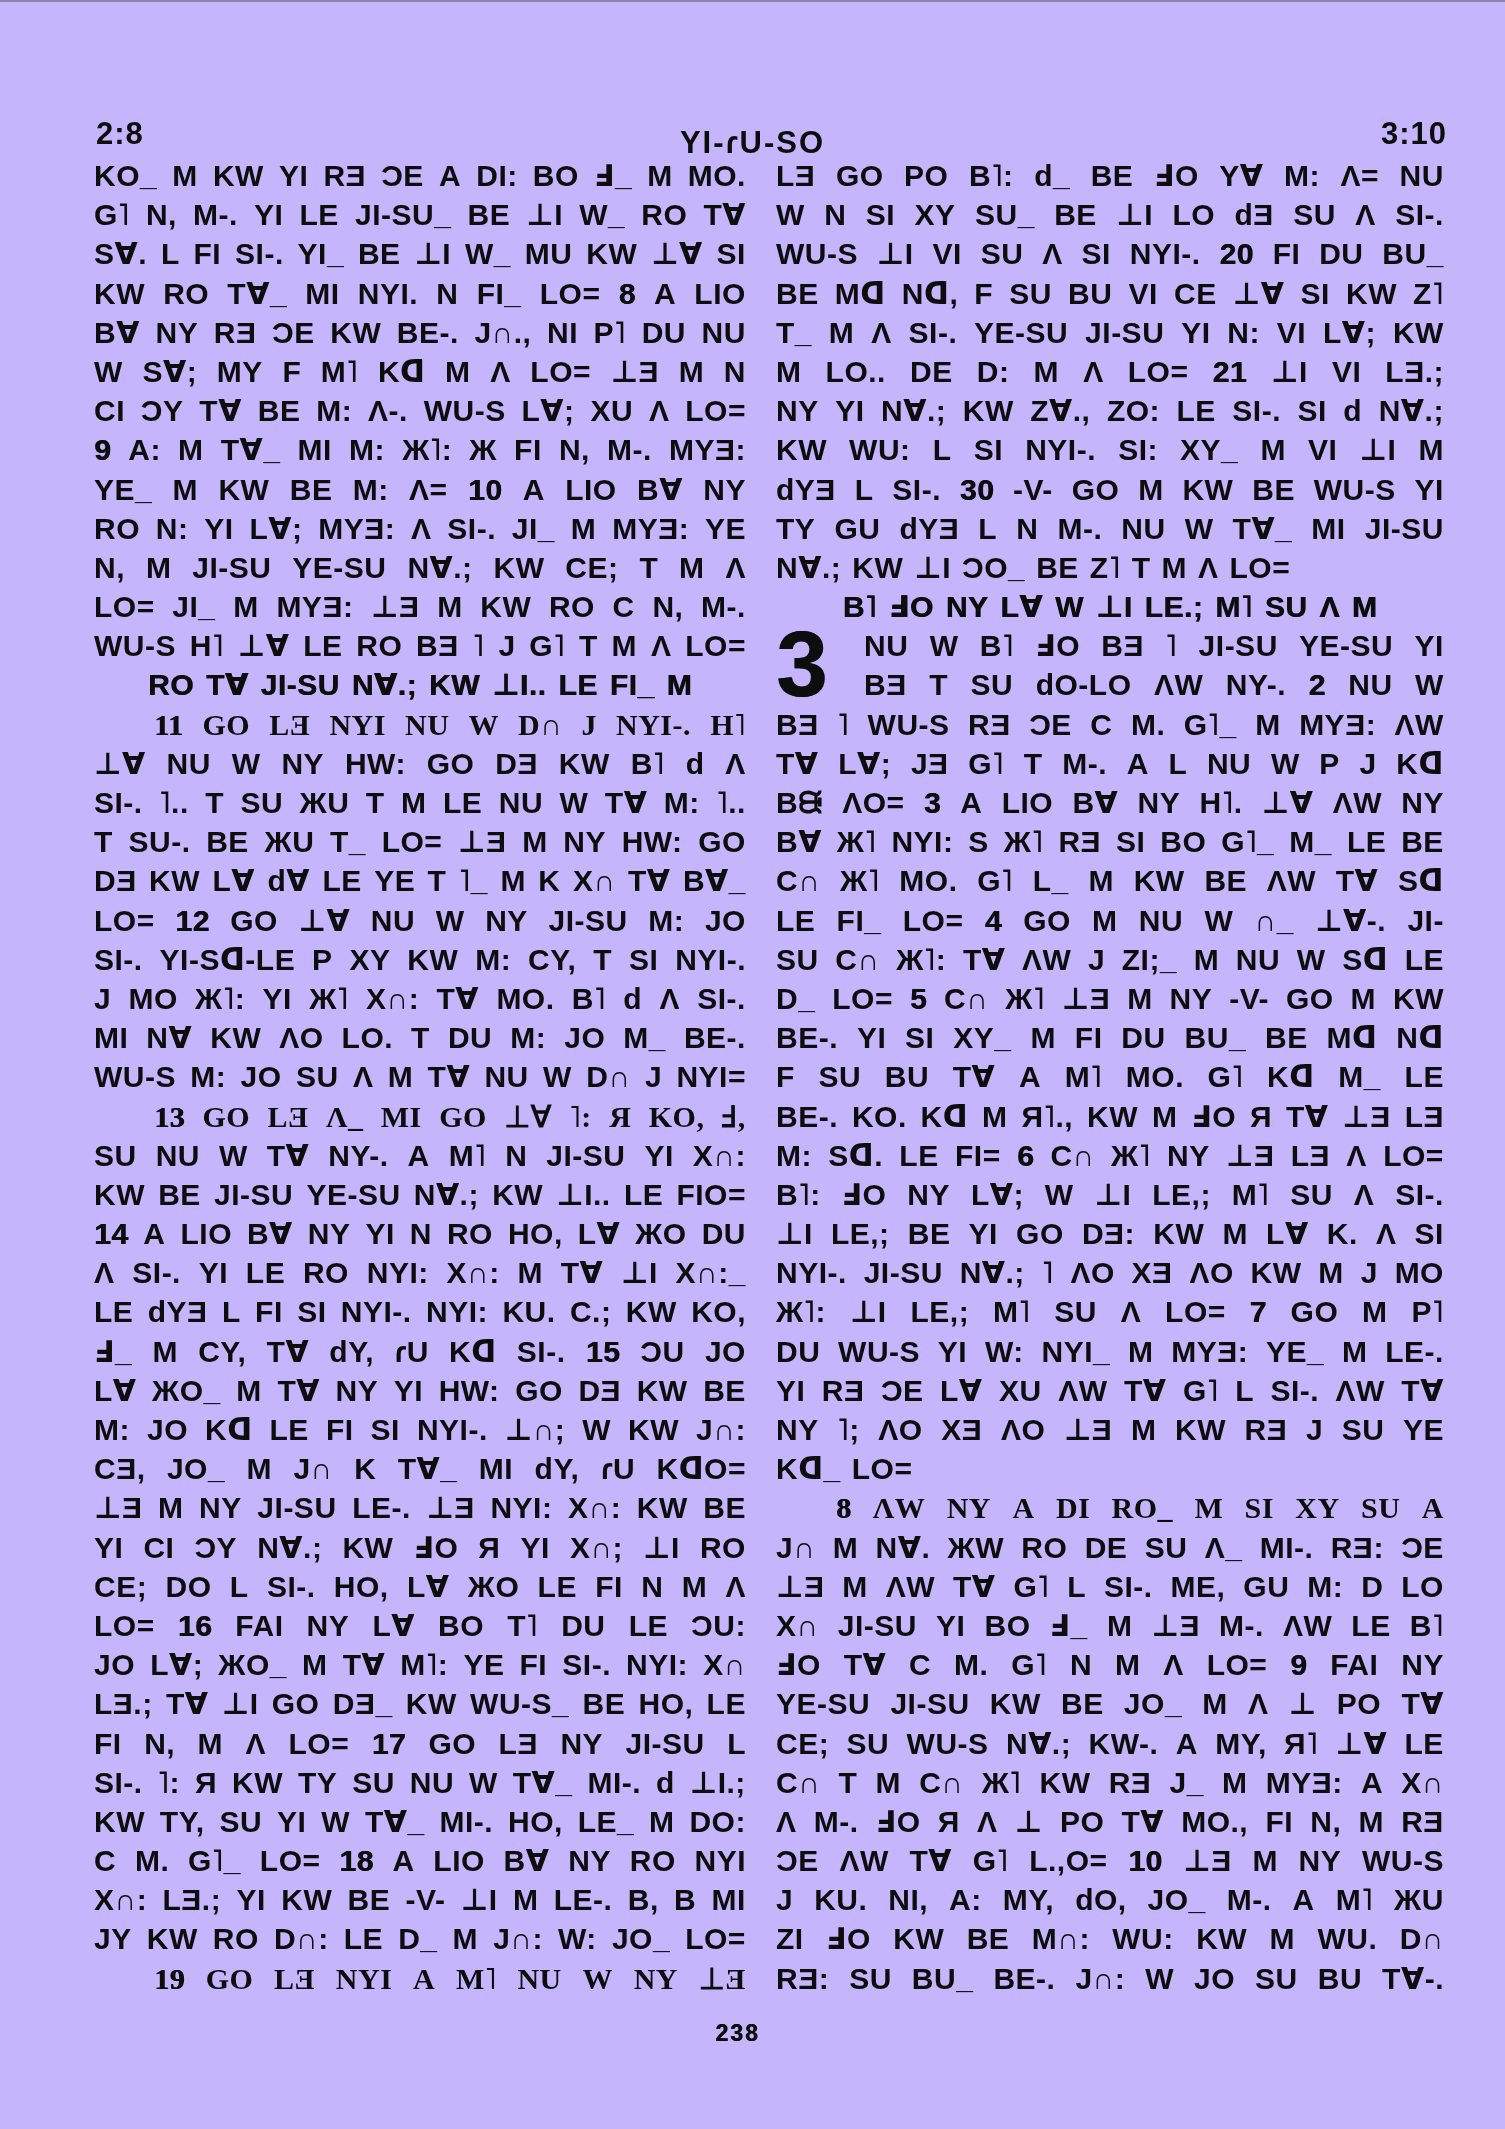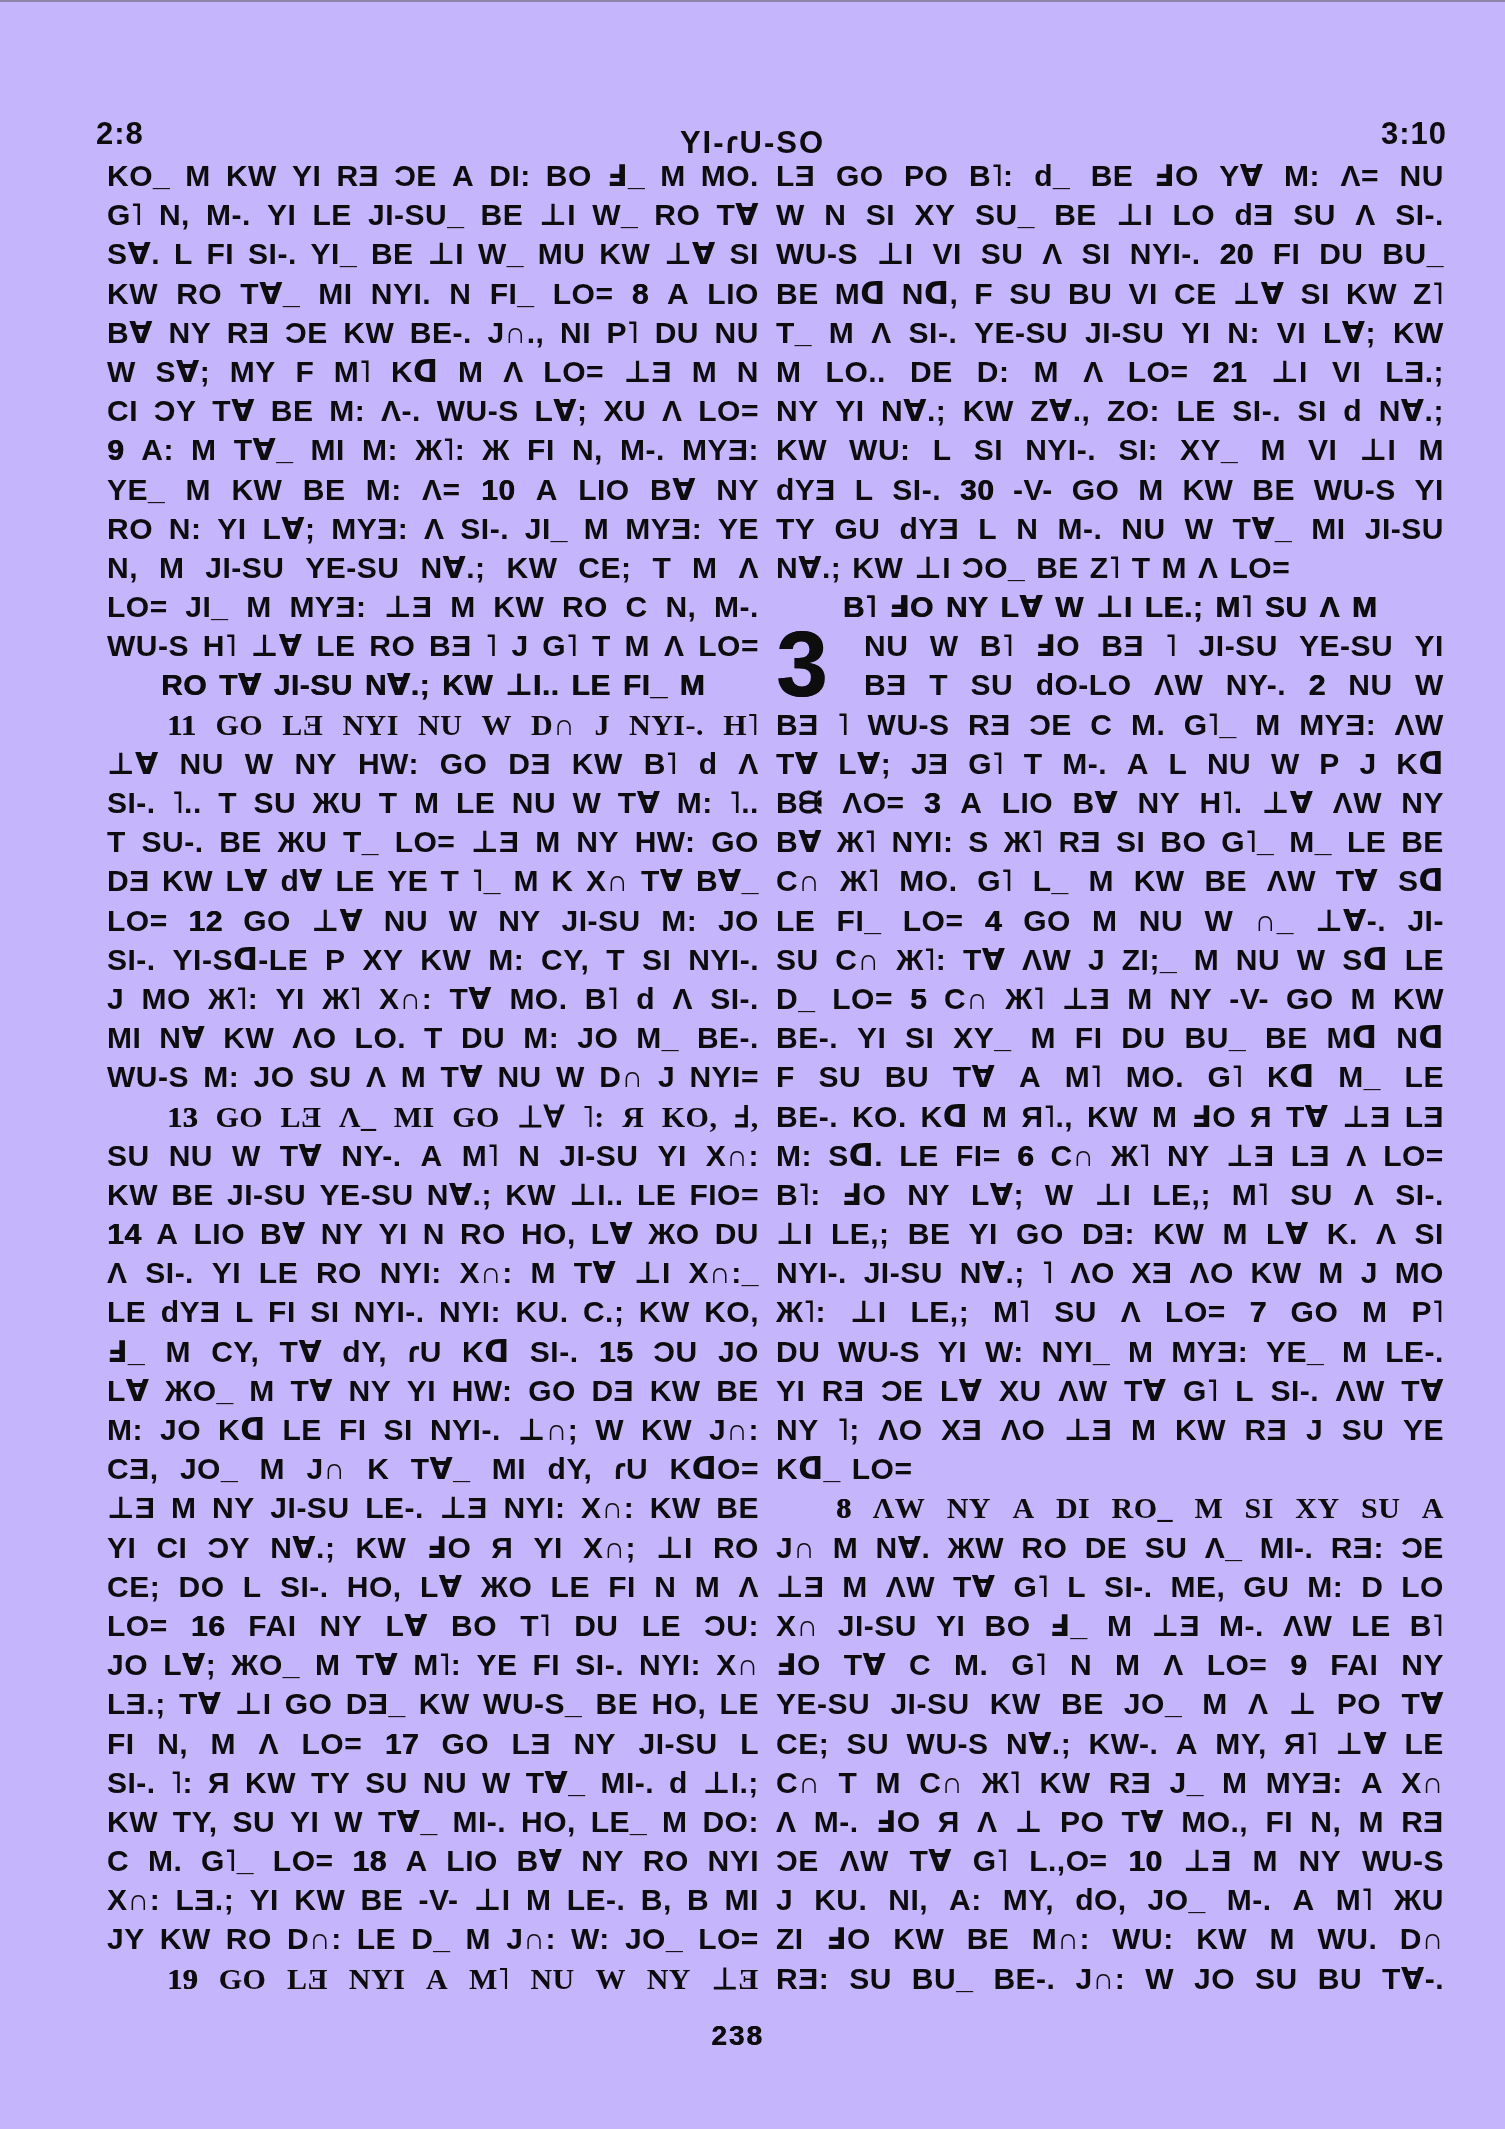--- a/index.html
+++ b/index.html
@@ -11,21 +11,21 @@
     color:#0d0d0d;
     font-weight:700;
     overflow:hidden;
   }
   .scan-edge{position:absolute;top:0;left:0;right:0;height:2px;background:#555;opacity:.5;}
   .running-head{position:absolute;top:116px;left:0;right:0;height:46px;font-size:31px;letter-spacing:1px;}
   .rh-left{position:absolute;left:96px;top:0;}
   .rh-center{position:absolute;left:0;right:0;top:0;text-align:center;letter-spacing:2px;margin-top:9px;}
   .rh-right{position:absolute;right:58px;top:0;text-align:center;}
   .column{position:absolute;top:156px;}
-  .col-left{left:107px;width:652px;}
+  .col-left{left:94px;width:652px;}
   .col-right{left:776px;width:668px;}
   .line{
     display:flex;justify-content:space-between;align-items:baseline;
     height:39.2px;line-height:39.2px;
     font-size:30px;letter-spacing:0.5px;
     white-space:nowrap;overflow:hidden;
   }
   .line .w{flex:0 0 auto;}
   
   .line.e{justify-content:flex-start;column-gap:11px;}
@@ -33,21 +33,21 @@
   .line.i{padding-left:60px;font-family:Liberation Serif, serif;}
   .line.n{padding-left:88px;}
   .vnum{text-shadow:0.7px 0 currentColor;}
   .chapter-numeral{
     position:absolute;left:0px;top:468px;
     font-size:92px;line-height:80px;font-weight:700;
     text-shadow:1px 0 currentColor;
   }
   .page-footer{
     position:absolute;top:2020px;left:0;right:30px;
-    text-align:center;font-size:28px;letter-spacing:2px;
+    text-align:center;font-size:23px;letter-spacing:2px;
     text-shadow:0.6px 0 currentColor;
   }
 </style>
 </head>
 <body>
 
 <div class="page">
   <div class="scan-edge"></div>
 
   <div class="running-head">

